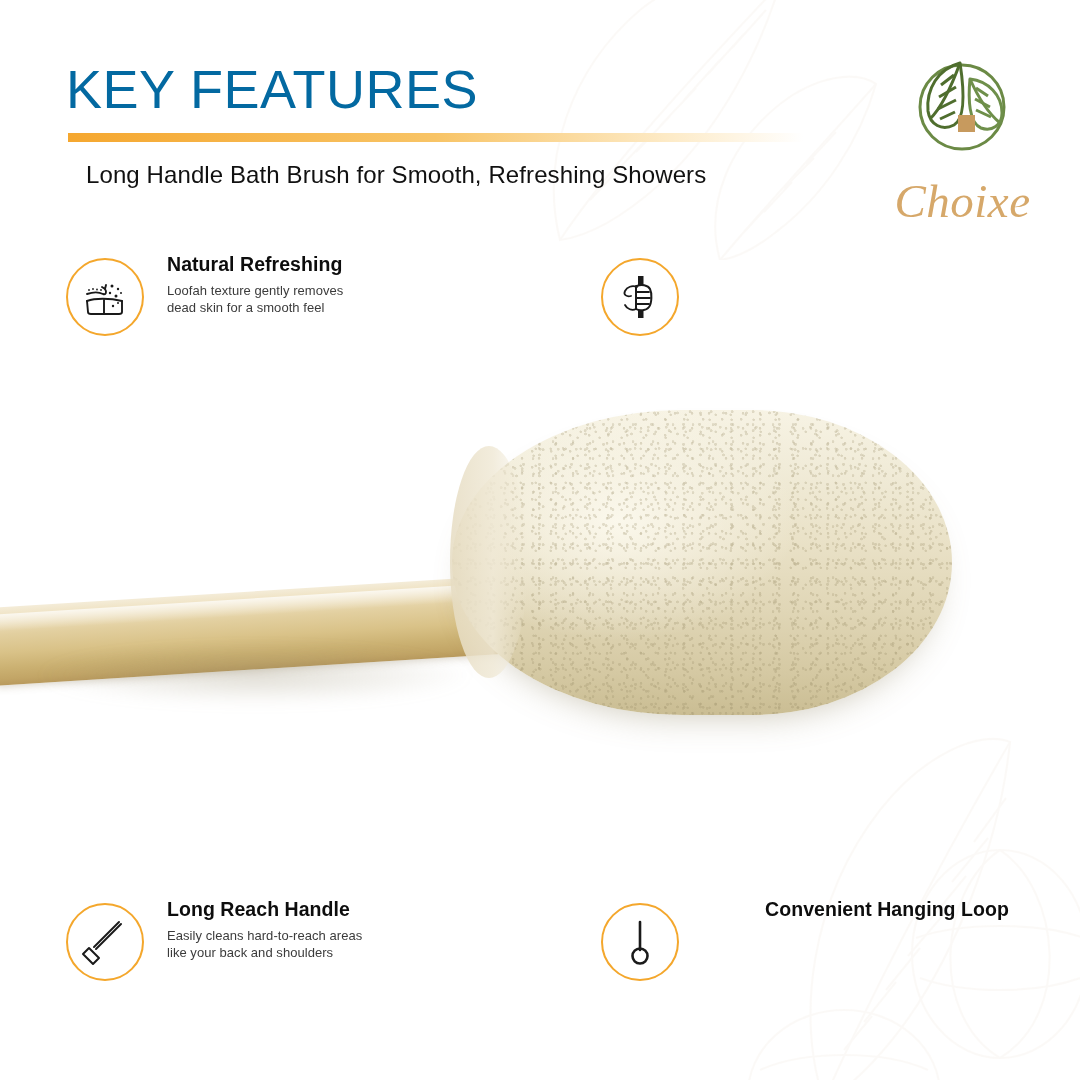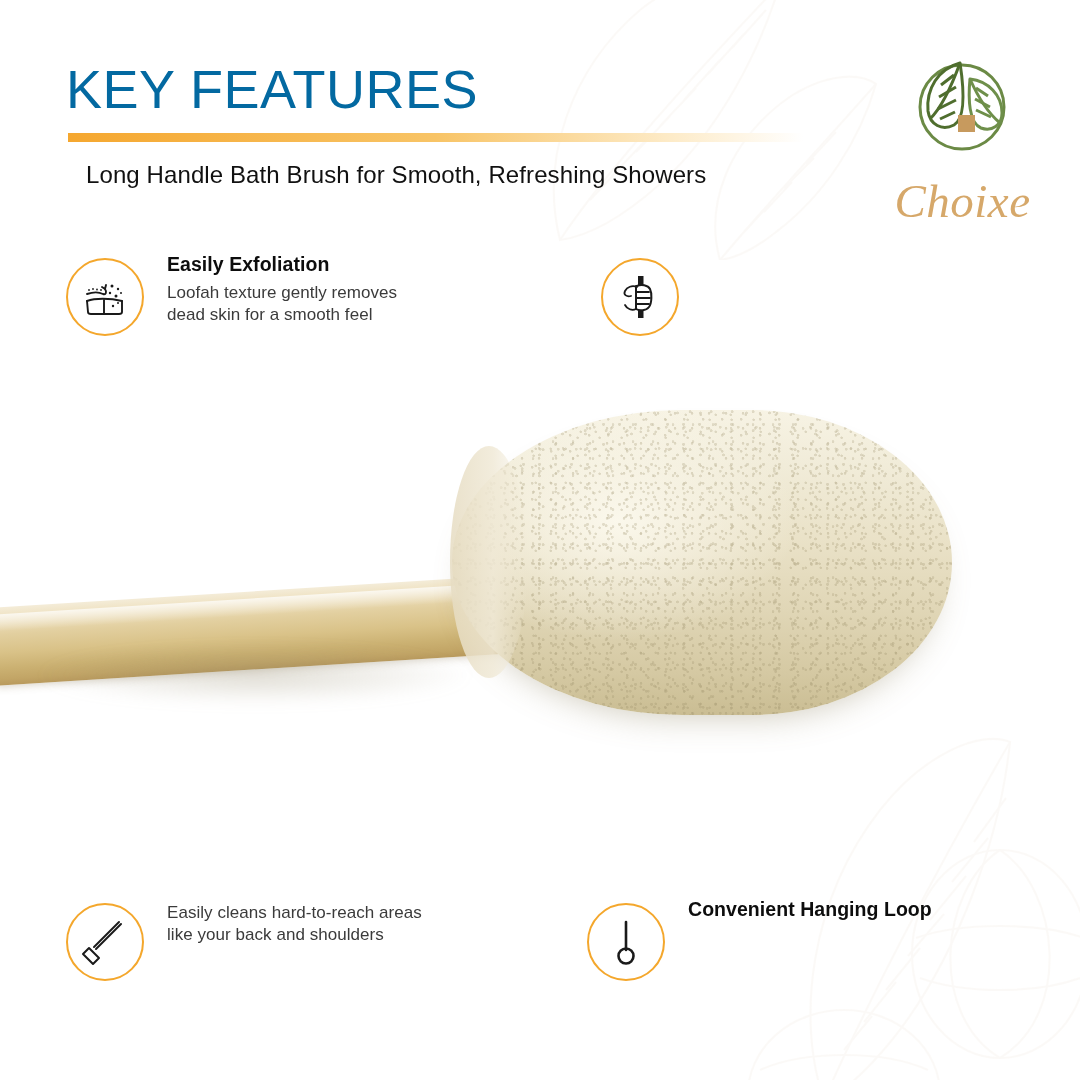--- a/index.html
+++ b/index.html
@@ -115,37 +115,37 @@
     border-radius:50%;
     background:radial-gradient(ellipse at center, rgba(150,140,110,0.30) 0%, rgba(150,140,110,0) 72%);
     filter:blur(7px);
   }
 
   
   .feature { position:absolute; width:470px; height:110px; }
   #feature-0 { left:66px;  top:252px; }
   #feature-1 { left:601px; top:252px; }
   #feature-2 { left:66px;  top:897px; }
-  #feature-3 { left:587px; top:897px; }
+  #feature-3 { left:601px; top:897px;text-align:center; }
 
   .feature-icon {
     position:absolute; left:0; top:6px;
     width:78px; height:78px; border-radius:50%;
     border:2.6px solid #F4A72C;
     background:#ffffff;
     display:flex; align-items:center; justify-content:center;
   }
   .feature-text { position:absolute; left:101px; top:0; width:370px; }
   .feature-title {
     font-size:19.5px; font-weight:bold; color:#0d0d0d;
     line-height:1.26; letter-spacing:0.05px;
   }
   .feature-desc {
     margin-top:5px;
-    font-size:17px; font-weight:normal; color:#3b3b3b;
+    font-size:13px; font-weight:normal; color:#3b3b3b;
     line-height:1.32; letter-spacing:0.05px; white-space:pre-line;
   }
 </style>
 </head>
 <body>
 
 <svg id="wm-top" class="watermark" viewBox="0 0 200 150">
   <g fill="none" stroke="#C9A77C" stroke-width="1.1">
     <path d="M40 140 C30 100 45 55 80 25 C105 5 135 2 150 12 C140 45 120 85 90 112 C72 128 55 138 40 140 Z"></path>
     <path d="M40 140 C60 110 95 70 150 12"></path>
@@ -225,21 +225,21 @@
           <circle cx="38" cy="17" r="1.2"></circle>
         <circle cx="30" cy="21" r="1.2"></circle>
           <circle cx="36" cy="24" r="1.5"></circle>
         <circle cx="41" cy="21" r="1"></circle>
           <circle cx="33" cy="34" r="1.2"></circle>
         <circle cx="38" cy="31" r="1"></circle>
       </g>
     </svg>
   </div>
   <div class="feature-text">
-    <div class="feature-title">Easily Exfoliation</div>
+    <div class="feature-title">Natural Refreshing</div>
     <div class="feature-desc">Loofah texture gently removes
 dead skin for a smooth feel</div>
   </div>
 </div>
 
 <div class="feature" id="feature-1">
   <div class="feature-icon" style="border-color: rgb(244, 167, 44);">
     <svg width="50" height="50" viewBox="0 0 50 50">
       <rect x="23" y="4" width="5.5" height="42" fill="#1a1a1a"></rect>
       <g fill="#fff" stroke="#1a1a1a" stroke-width="2" stroke-linejoin="round" stroke-linecap="round">
@@ -258,20 +258,21 @@
   <div class="feature-icon" style="border-color: rgb(244, 167, 44);">
     <svg width="50" height="50" viewBox="0 0 50 50">
       <g fill="none" stroke="#1a1a1a" stroke-width="2" stroke-linejoin="round" stroke-linecap="round">
         <path d="M41 7 L16 32"></path>
         <path d="M39 5 L14 30"></path>
         <path d="M9 31 L19 41 L13 47 L3 37 Z"></path>
       </g>
     </svg>
   </div>
   <div class="feature-text">
+    <div class="feature-title">Long Reach Handle</div>
     <div class="feature-desc">Easily cleans hard-to-reach areas
 like your back and shoulders</div>
   </div>
 </div>
 
 <div class="feature" id="feature-3">
   <div class="feature-icon" style="border-color: rgb(244, 167, 44);">
     <svg width="50" height="50" viewBox="0 0 50 50">
       <g fill="none" stroke="#1a1a1a" stroke-width="2.6" stroke-linecap="round">
         <path d="M25 5 L25 33"></path>

